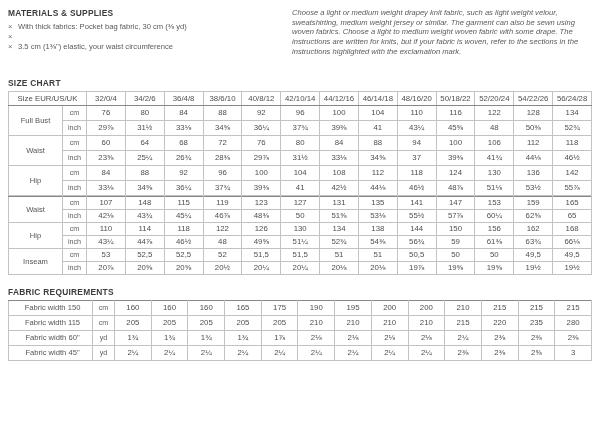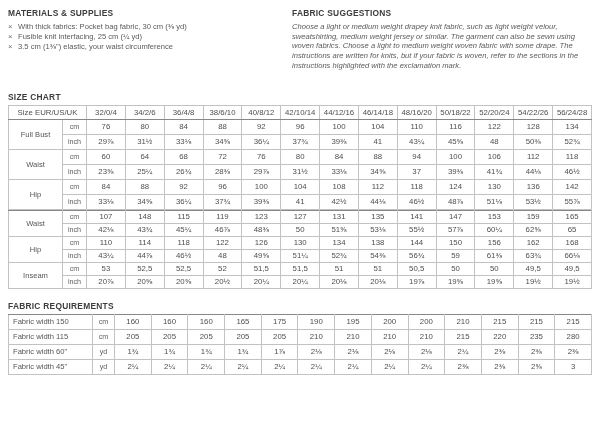--- a/index.html
+++ b/index.html
@@ -26,21 +26,21 @@
   table{border:1.4px solid #878787;}
   td,th{
     border:0.8px solid #c2c2c2;
     text-align:center;vertical-align:middle;
     font-size:7.8px;font-weight:400;color:#4f4f4f;
     padding:0;height:14px;overflow:hidden;white-space:nowrap;
   }
   thead th{height:13px;border-bottom:1.4px solid #878787;text-align:center;}
   tr.grp td{border-top:1.4px solid #878787;}
   td.rowlab{font-size:7.6px;color:#555;}
-  td.fab-lab{text-align:left;padding-left:4px;}
+  td.fab-lab{text-align:center;padding-left:4px;}
   td.unit{font-size:7.2px;color:#5e5e5e;}
   .fin td{height:12px;}
   .fab td{height:14px;}
   col.c-label{width:54px;} col.c-unit{width:24px;}
   col.f-label{width:84px;} col.f-unit{width:22px;}
 </style>
 </head>
 <body>
 
 <div class="page">
@@ -48,30 +48,28 @@
   <div class="topcols">
     <div class="col-left">
       <div class="sec-head">MATERIALS &amp; SUPPLIES</div>
       <div>
           <div class="bullet-row">
             <span class="bullet-mark">×</span>
             <span>With thick fabrics: Pocket bag fabric, 30 cm (⅜ yd)</span>
           </div>
           <div class="bullet-row">
             <span class="bullet-mark">×</span>
-            <span>Fusible knit interfacing, 25 cm (¼ yd)</span>
           </div>
           <div class="bullet-row">
             <span class="bullet-mark">×</span>
             <span>3.5 cm (1⅜") elastic, your waist circumference</span>
           </div>
         </div>
     </div>
     <div class="col-right">
-      <div class="sec-head">FABRIC SUGGESTIONS</div>
       <p class="body-text para">Choose a light or medium weight drapey knit fabric, such as light weight velour, sweatshirting, medium weight jersey or similar. The garment can also be sewn using woven fabrics. Choose a light to medium weight woven fabric with some drape. The instructions are written for knits, but if your fabric is woven, refer to the sections in the instructions highlighted with the exclamation mark.</p>
     </div>
   </div>
 
   <div class="sec-head tbl-head">SIZE CHART</div>
   <table class="sz">
     <colgroup>
       <col class="c-label">
         <col class="c-unit">
       <col span="13">

